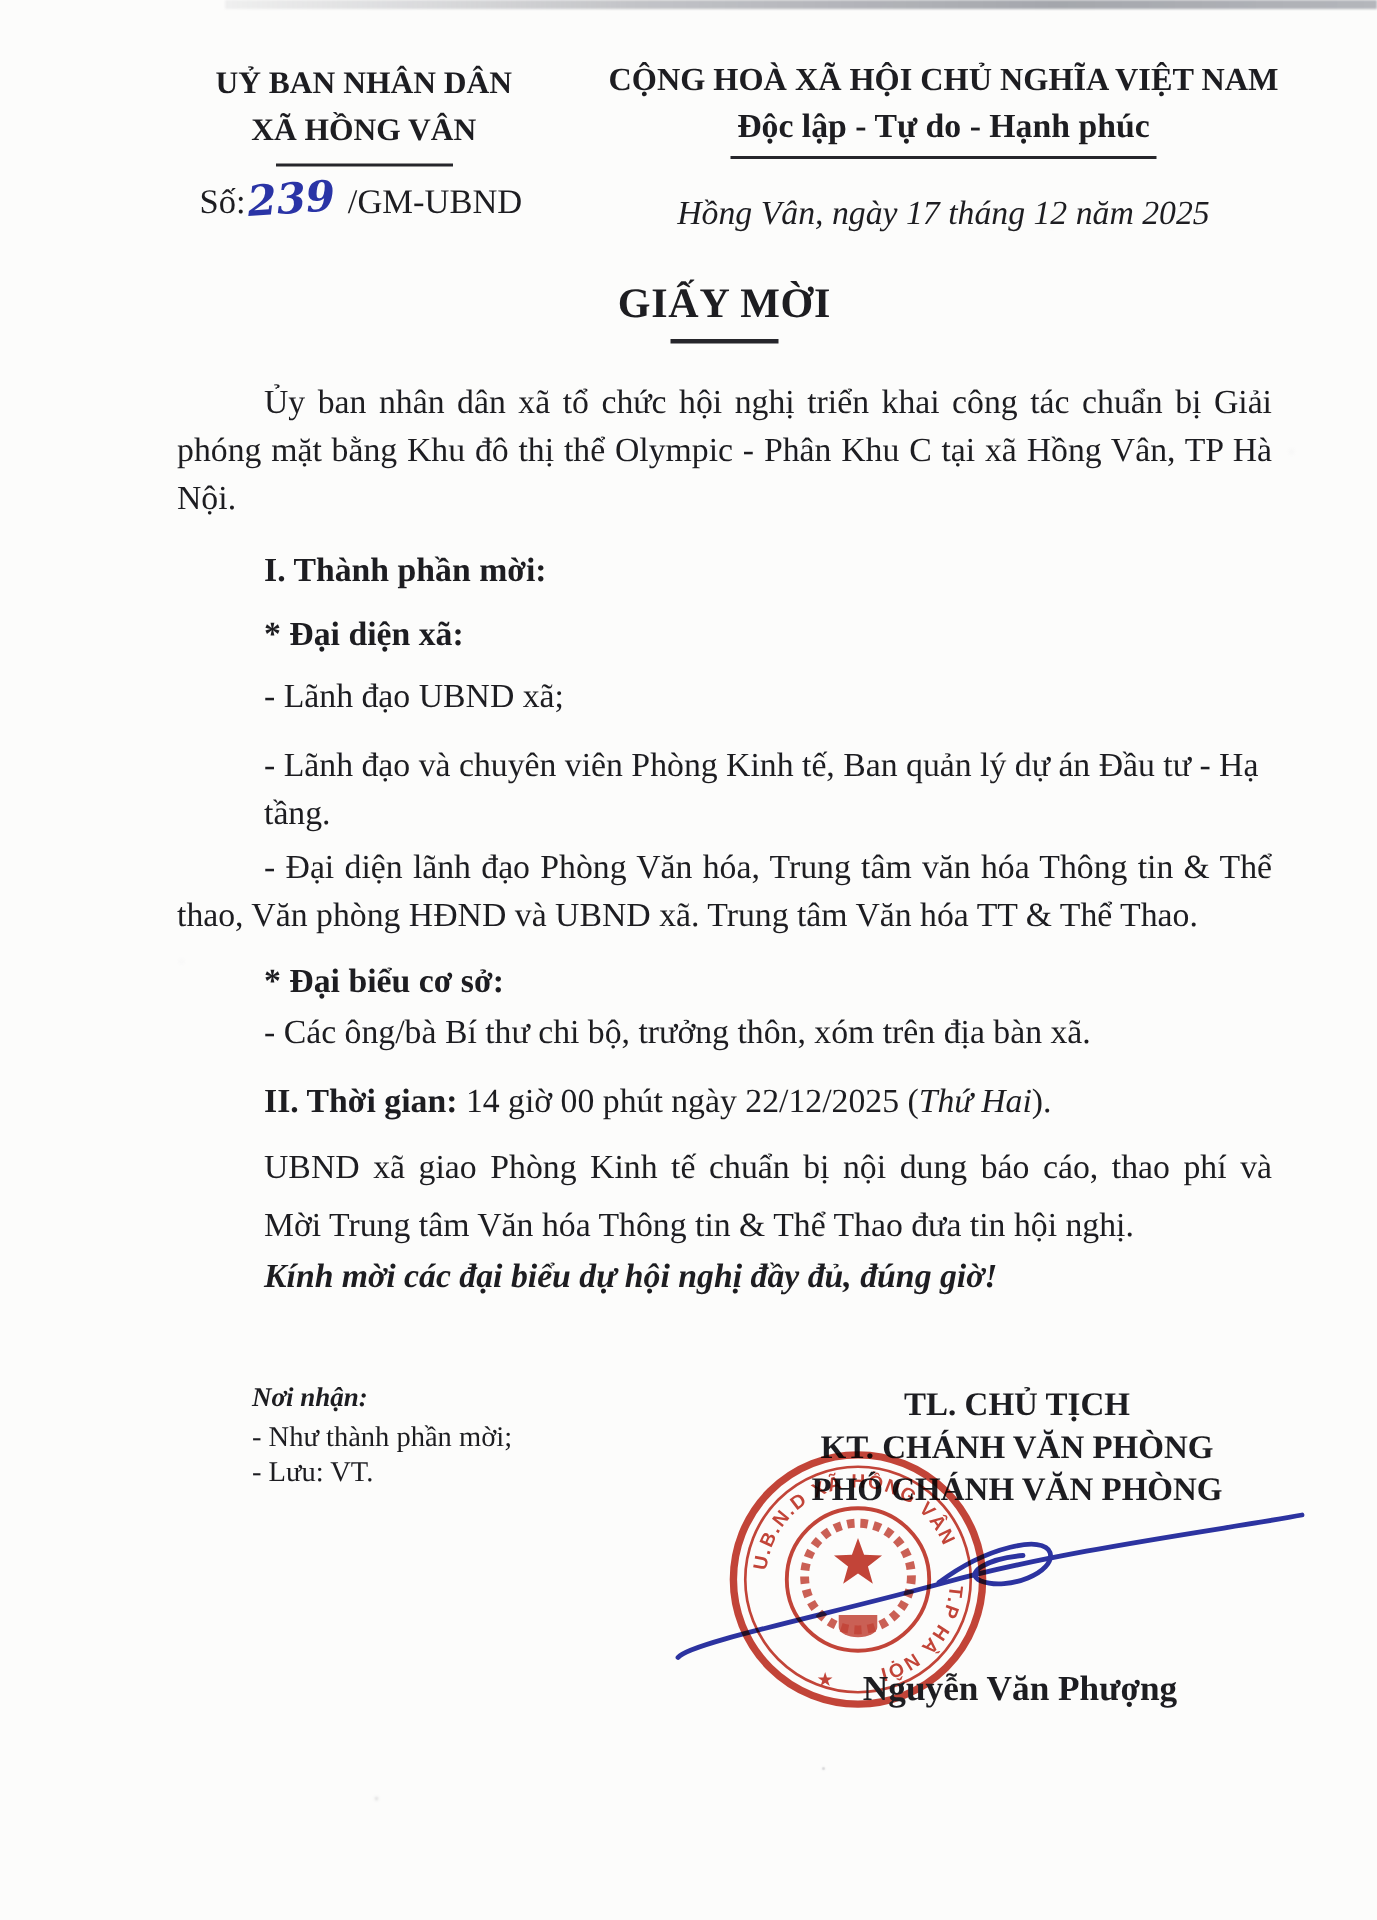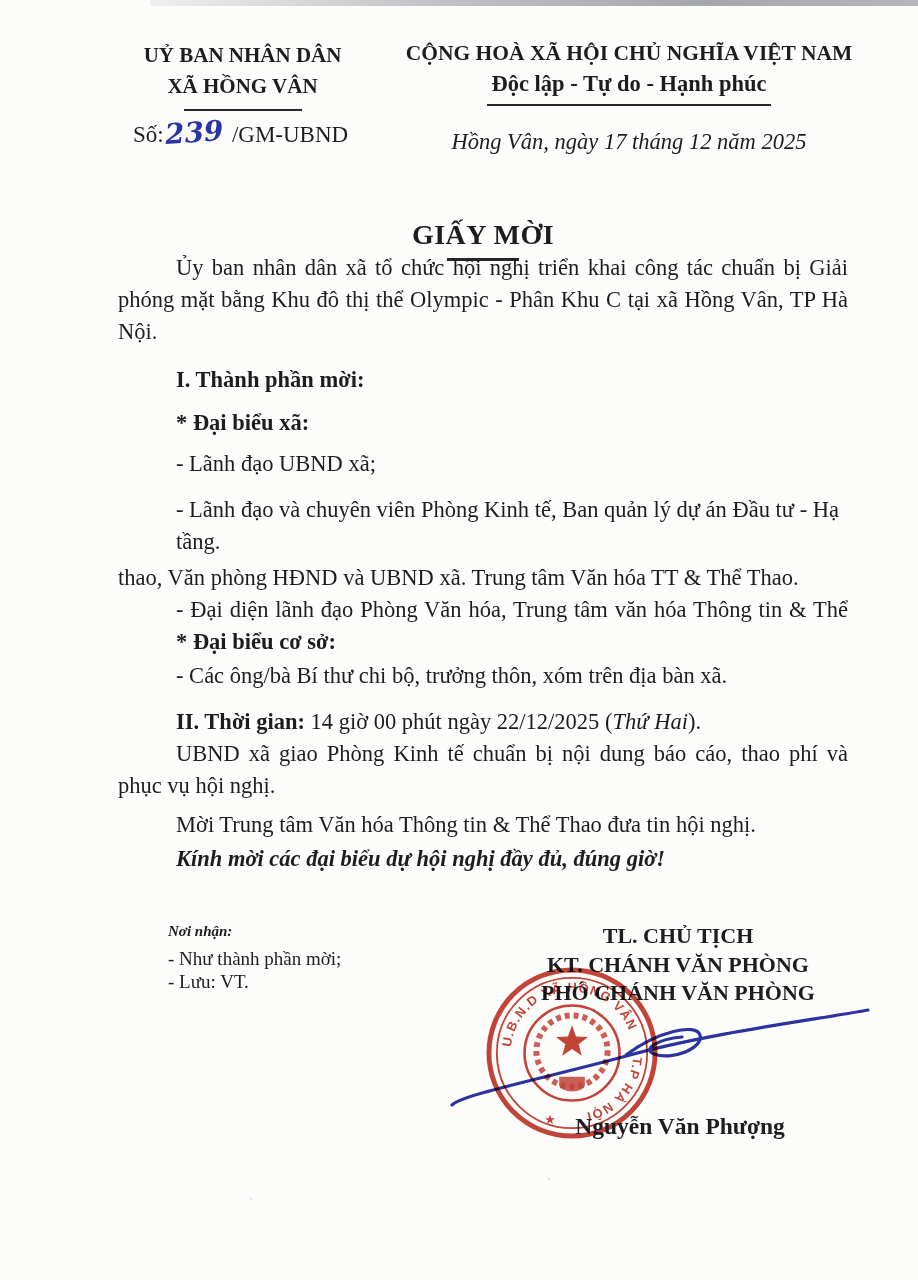--- a/index.html
+++ b/index.html
@@ -30,35 +30,35 @@
     display:inline-block;font-family:"DejaVu Serif",serif;font-style:italic;font-weight:700;
     color:#2a34a6;font-size:28px;line-height:20px;transform:rotate(-4deg);margin:0 3px 0 1px;
   }
   .hdr-right{position:absolute;top:38px;left:388px;width:482px;text-align:center;}
   .hdr-right .l1{font-weight:700;font-size:21.5px;line-height:30px;}
   .hdr-right .l2{font-weight:700;font-size:22.5px;line-height:31px;}
   .hdr-right .rule{width:284px;margin:5px auto 0;}
   .hdr-right .date{font-style:italic;font-size:22.5px;margin-top:23px;}
   
   .title-wrap{position:absolute;top:187px;left:118px;width:730px;text-align:center;}
-  .title{font-weight:700;font-size:28px;letter-spacing:.5px;margin-top:32px;}
+  .title{font-weight:700;font-size:28px;letter-spacing:.5px;}
   .title-wrap .rule{width:72px;height:3px;margin:7px auto 0;}
   
   .body{position:absolute;top:252px;left:118px;width:730px;font-size:22.5px;line-height:32px;}
   .l{display:block;}
   .jst{text-align:justify;text-align-last:justify;}
   .ind{padding-left:58px;}
   .bold{font-weight:700;}
   .bi{font-weight:700;font-style:italic;}
   .mt16{margin-top:16px;} .mt11{margin-top:11px;} .mt9{margin-top:9px;}
-  .mt14{margin-top:14px;} .mt4{margin-top:4px;} .mt0{margin-top:0;}
+  .mt14{margin-top:14px;} .mt4{margin-top:4px;} .mt0{margin-top:12px;}
   .mt2{margin-top:2px;} .mt13{margin-top:13px;} .mt7{margin-top:7px;}
   
   .footer-left{position:absolute;top:920px;left:168px;font-size:19px;line-height:23px;}
-  .fl-h{font-weight:700;font-style:italic;font-size:15px;margin-bottom:4px;font-family:Liberation Serif, serif;}
+  .fl-h{font-weight:700;font-style:italic;font-size:18px;margin-bottom:4px;font-family:Liberation Serif, serif;}
   .sig-head{position:absolute;top:922px;left:468px;width:420px;text-align:center;font-weight:700;font-size:22px;line-height:28.5px;}
   .signer{position:absolute;top:1113px;left:480px;width:400px;text-align:center;font-weight:700;font-size:23.5px;}
   .stamp{position:absolute;left:482px;top:964px;width:180px;height:178px;mix-blend-mode:multiply;opacity:.95;}
   .signature{position:absolute;left:430px;top:995px;width:450px;height:125px;mix-blend-mode:multiply;}
   .ring-text{font-family:"Liberation Sans","DejaVu Sans",sans-serif;font-weight:700;font-size:13px;letter-spacing:1.2px;}
   .ring-star{font-size:13px;}
 </style>
 </head>
 <body>
 
@@ -85,36 +85,35 @@
     <div class="title">GIẤY MỜI</div>
     <div class="rule"></div>
   </div>
 
   <div class="body">
     <span class="l jst ind">Ủy ban nhân dân xã tổ chức hội nghị triển khai công tác chuẩn bị Giải</span>
     <span class="l jst">phóng mặt bằng Khu đô thị thể Olympic - Phân Khu C tại xã Hồng Vân, TP Hà</span>
     <span class="l">Nội.</span>
 
     <div class="ind bold mt16">I. Thành phần mời:</div>
-    <div class="ind bold mt11">* Đại biểu xã:</div>
+    <div class="ind bold mt11">* Đại diện xã:</div>
     <div class="ind mt9">- Lãnh đạo UBND xã;</div>
     <div class="ind mt14">- Lãnh đạo và chuyên viên Phòng Kinh tế, Ban quản lý dự án Đầu tư - Hạ tầng.</div>
     <div class="mt4">
+      <span class="l jst ind">- Đại diện lãnh đạo Phòng Văn hóa, Trung tâm văn hóa Thông tin &amp; Thể</span>
       <span class="l">thao, Văn phòng HĐND và UBND xã. Trung tâm Văn hóa TT &amp; Thể Thao.</span>
-      <span class="l jst ind">- Đại diện lãnh đạo Phòng Văn hóa, Trung tâm văn hóa Thông tin &amp; Thể</span>
     </div>
     <div class="ind bold mt0">* Đại biểu cơ sở:</div>
     <div class="ind mt2">- Các ông/bà Bí thư chi bộ, trưởng thôn, xóm trên địa bàn xã.</div>
 
     <div class="ind mt14"><span class="bold">II. Thời gian:</span><span> 14 giờ 00 phút ngày 22/12/2025 (</span><i>Thứ Hai</i><span>).</span></div>
 
 
     <div class="mt0">
       <span class="l jst ind">UBND xã giao Phòng Kinh tế chuẩn bị nội dung báo cáo, thao phí và</span>
-      <span class="l">phục vụ hội nghị.</span>
     </div>
     <div class="ind mt7">Mời Trung tâm Văn hóa Thông tin &amp; Thể Thao đưa tin hội nghị.</div>
     <div class="ind bi mt2">Kính mời các đại biểu dự hội nghị đầy đủ, đúng giờ!</div>
   </div>
 
   <div class="footer-left">
     <div class="fl-h">Nơi nhận:</div>
     <div>- Như thành phần mời;</div>
     <div>- Lưu: VT.</div>
   </div>

